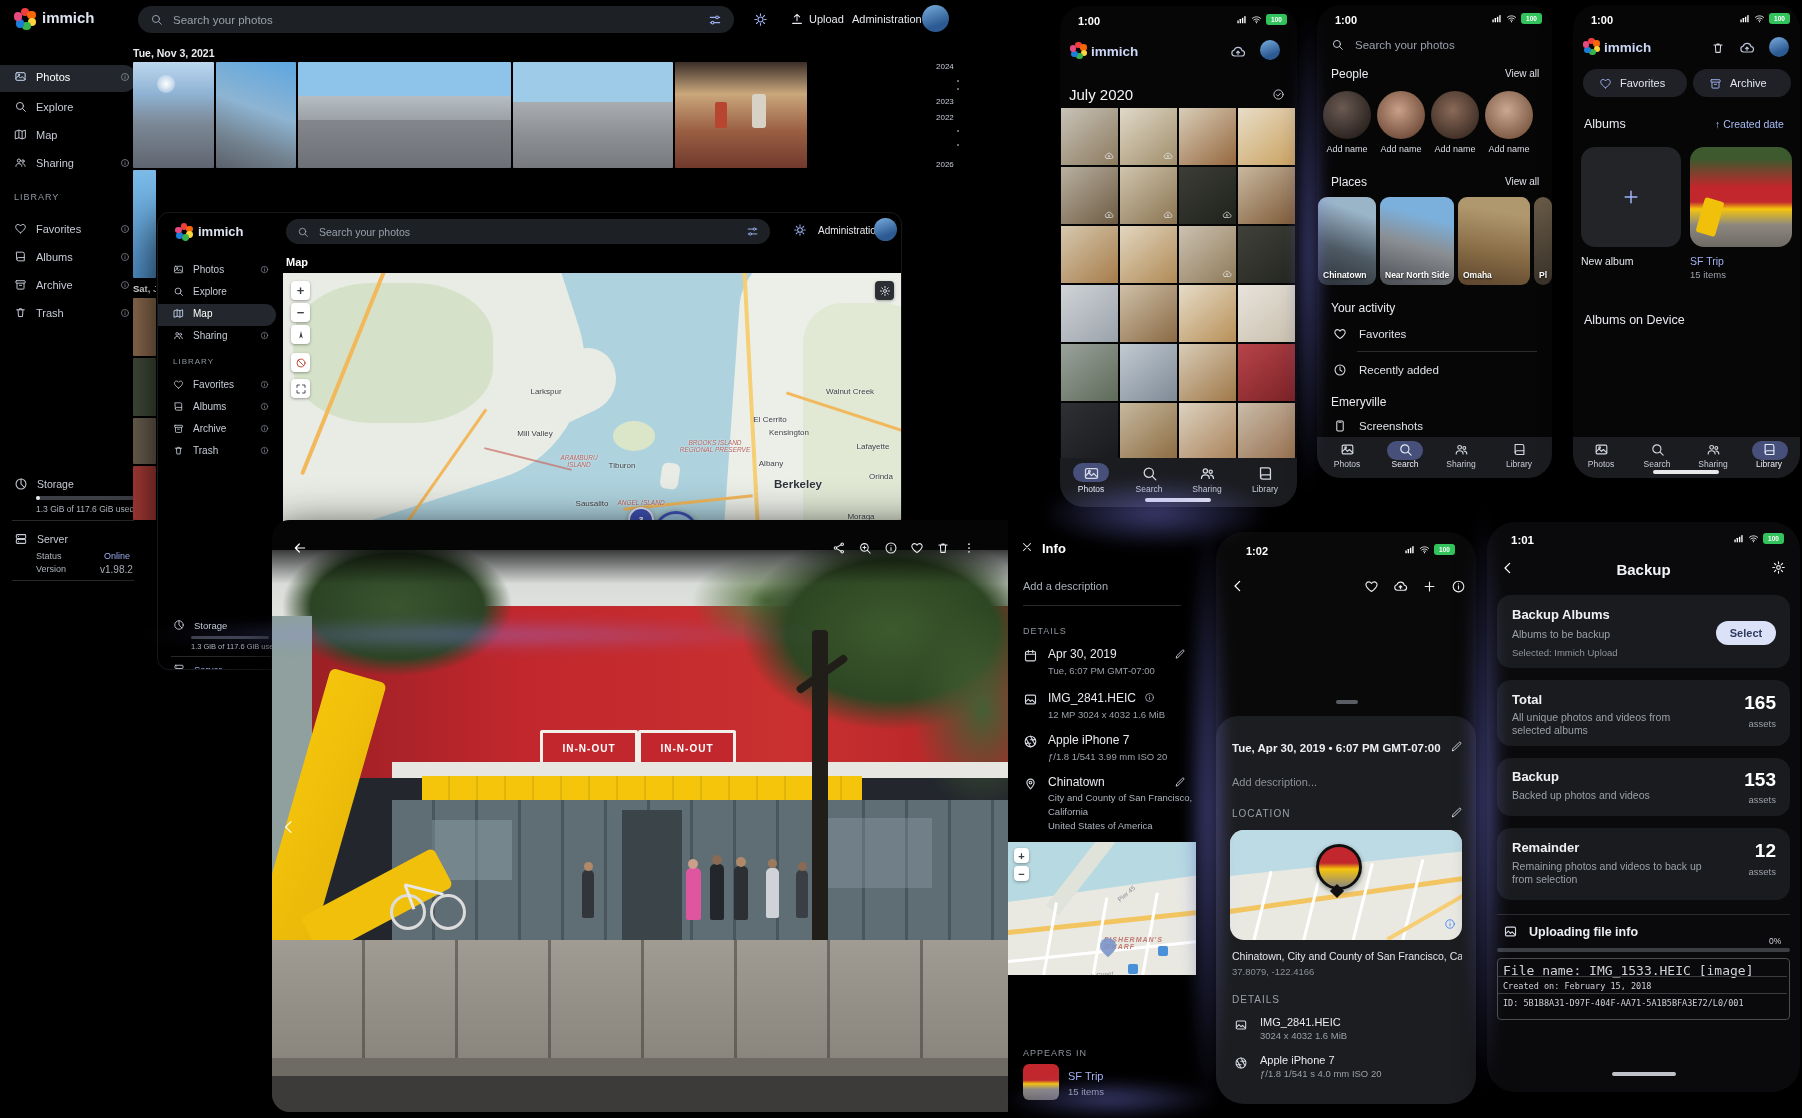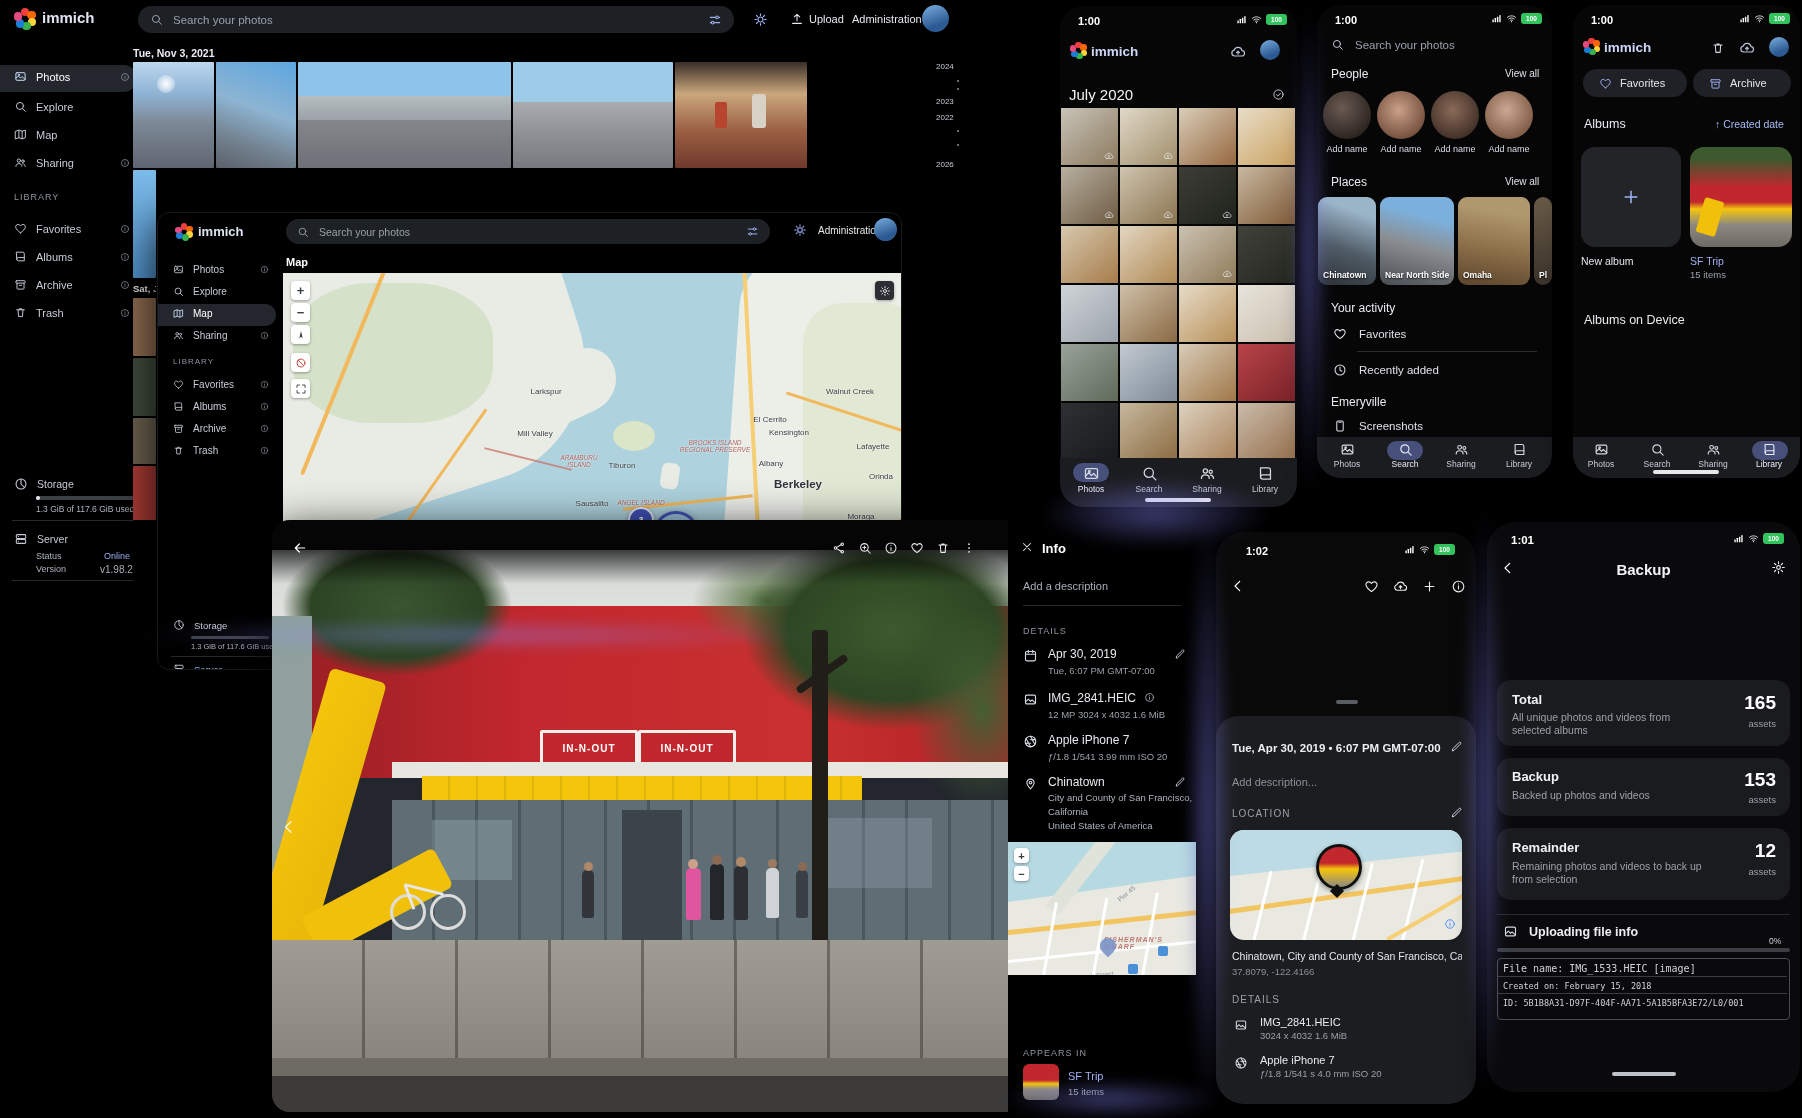--- a/index.html
+++ b/index.html
@@ -1080,20 +1080,26 @@
       <div class="batt">100</div>
     </div>
     <svg class="i" style="position:absolute;left:13px;top:38px;width:16px;height:16px;color:#fff;">
         <use href="#ic-chevL"></use>
       </svg>
     <div class="abs" style="left:0;top:39px;width:313px;text-align:center;font-size:15px;font-weight:bold;color:#f2f3f6;">Backup</div>
     <svg class="i" style="position:absolute;left:284px;top:38px;width:15px;height:15px;color:#e8eaee;">
         <use href="#ic-gear"></use>
       </svg>
 
+    <div class="card5" style="top:73px;height:73px;left:10px;width:293px;">
+      <div class="c5title" style="top:12px;">Backup Albums</div>
+      <div class="c5desc" style="top:33px;">Albums to be backup</div>
+      <div class="abs" style="right:14px;top:26px;width:60px;height:24px;border-radius:13px;background:#dbe2f7;color:#2f3a5e;font-size:11px;font-weight:bold;display:flex;align-items:center;justify-content:center;">Select</div>
+      <div class="abs" style="left:15px;top:52px;font-size:9.5px;color:#8f949c;">Selected: Immich Upload</div>
+    </div>
 
     <div class="card5" style="top:158px;height:66px;left:10px;width:293px;">
       <div class="c5title" style="top:12px;">Total</div>
       <div class="c5desc" style="top:31px;width:190px;">All unique photos and videos from selected albums</div>
       <div class="c5val" style="top:12px;">165</div>
       <div class="c5unit" style="top:38px;">assets</div>
     </div>
 
     <div class="card5" style="top:236px;height:58px;left:10px;width:293px;">
       <div class="c5title" style="top:11px;">Backup</div>
@@ -1111,21 +1117,21 @@
 
     <div class="abs" style="left:10px;top:392px;width:293px;height:1px;background:#2a2b2f;"></div>
     <svg class="i" style="position:absolute;left:16px;top:402px;width:15px;height:15px;color:#d4d8e0;">
         <use href="#ic-image"></use>
       </svg>
     <div class="abs" style="left:42px;top:403px;font-size:12.5px;font-weight:bold;color:#eceef2;">Uploading file info</div>
     <div class="abs" style="left:282px;top:414px;font-size:8.5px;color:#cfd2d8;">0%</div>
     <div class="abs" style="left:10px;top:426px;width:293px;height:4px;border-radius:2px;background:#3c3e44;"></div>
     <div class="abs" style="left:10px;top:436px;width:291px;height:60px;border:1px solid #4a4c52;border-radius:4px;"></div>
 
-    <div class="abs" style="left:16px;top:441px;font-size:10px;color:#cfd2d8;font-family:'DejaVu Sans Mono',monospace;">File name: IMG_1533.HEIC [image]</div>
+    <div class="abs" style="left:16px;top:441px;font-size:13px;color:#cfd2d8;font-family:'DejaVu Sans Mono',monospace;">File name: IMG_1533.HEIC [image]</div>
     <div class="abs" style="left:11px;top:454px;width:289px;height:1px;background:#3a3c40;"></div>
     <div class="abs" style="left:16px;top:459px;font-size:8.5px;color:#cfd2d8;font-family:'DejaVu Sans Mono',monospace;">Created on: February 15, 2018</div>
     <div class="abs" style="left:11px;top:471px;width:289px;height:1px;background:#3a3c40;"></div>
     <div class="abs" style="left:16px;top:476px;width:250px;font-size:8.5px;line-height:10px;color:#cfd2d8;font-family:'DejaVu Sans Mono',monospace;">ID: 5B1B8A31-D97F-404F-AA71-5A1B5BFA3E72/L0/001</div>
     <div class="homebar" style="left:125px;top:550px;width:64px;background:#bfc2c8;"></div>
   </div>
 
   <div class="glow" style="left:1186px;top:510px;width:44px;height:606px;"></div>
   <div class="glow" style="left:1040px;top:478px;width:230px;height:70px;"></div>
   <div class="glow" style="left:1464px;top:500px;width:40px;height:600px;"></div>

